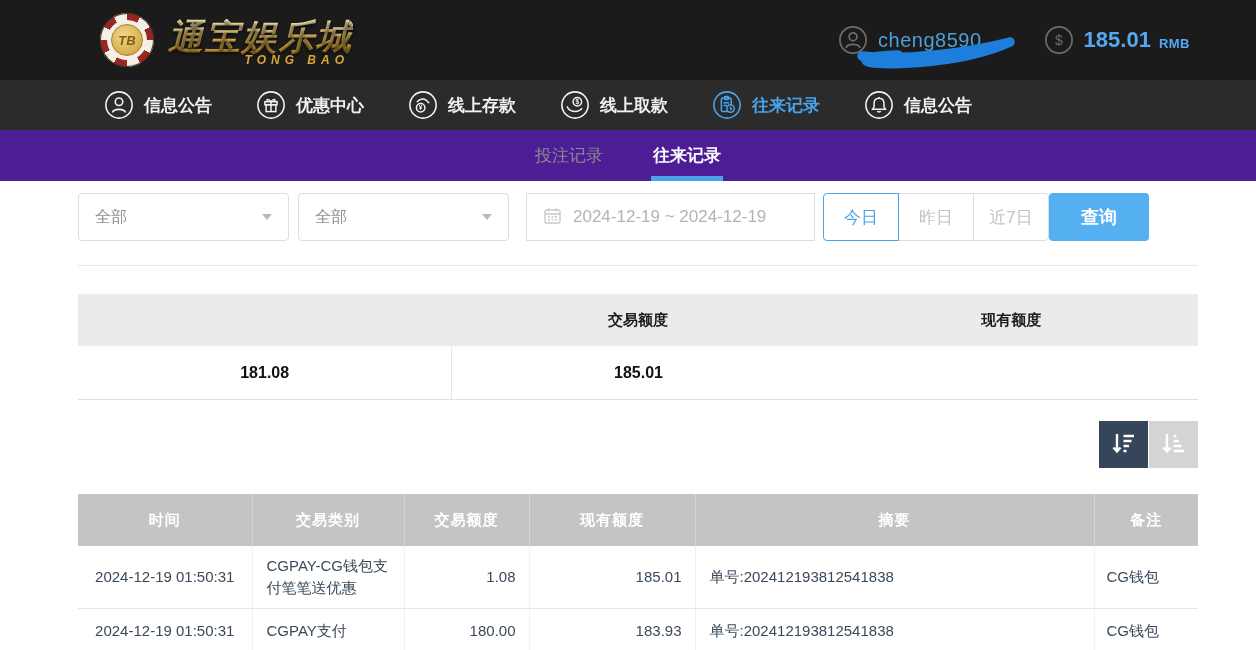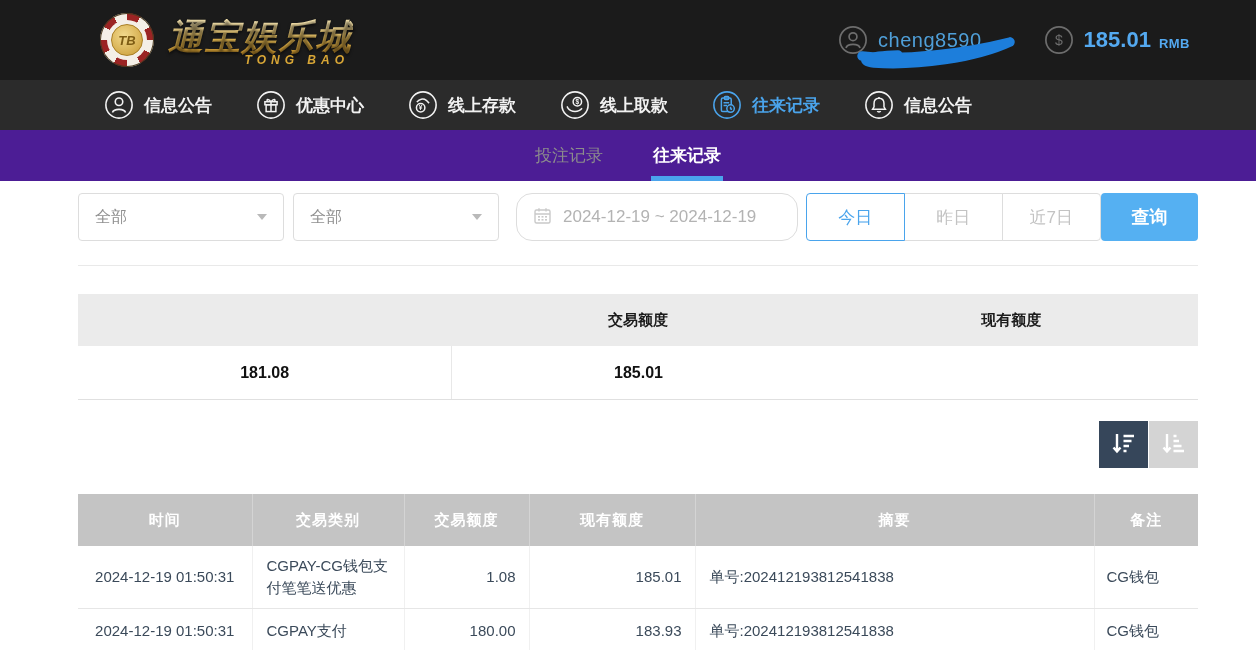--- a/index.html
+++ b/index.html
@@ -71,27 +71,27 @@
 
   .filter-row { margin-top:12px; display:flex; align-items:stretch; height:48px; }
   .select {
     width:211px; border:1px solid #dddddd; border-radius:4px; background:#fff;
     display:flex; align-items:center; justify-content:space-between; padding:0 16px; cursor:pointer;
   }
   .select + .select { margin-left:9px; }
   .select .sel-text { font-size:16px; color:#8f8f8f; }
   .caret { width:0; height:0; border-left:5px solid transparent; border-right:5px solid transparent; border-top:6px solid #b9b9b9; }
   .date-box {
-    margin-left:17px; width:289px; border:1px solid #dddddd; border-radius:16px; background:#fff;
+    margin-left:17px; width:289px; border:1px solid #dddddd; border-radius:0; background:#fff;
     display:flex; align-items:center; padding:0 16px; gap:11px; cursor:pointer;
   }
   .date-text { font-size:17px; color:#b3b3b3; }
   .quick-group { display:flex; margin-left:8px; }
   .qb {
-    width:99px; background:#fff; border:1px solid #dddddd; color:#c3c3c3;
+    width:76px; background:#fff; border:1px solid #dddddd; color:#c3c3c3;
     font-size:17px; font-family:inherit; cursor:pointer; margin-left:-1px; position:relative;
   }
   .qb:first-child { margin-left:0; border-color:#4aa4ec; color:#4aa4ec; z-index:2; border-radius:4px 0 0 4px; }
   .qb:last-child { border-radius:0 4px 4px 0; }
   .search-btn {
     margin-left:0; width:100px; border:none; border-radius:4px; background:#55b0f2;
     color:#fff; font-size:18px; font-weight:bold; font-family:inherit; cursor:pointer;
   }
 
   .divider { margin-top:24px; height:1px; background:#e9e9e9; }

